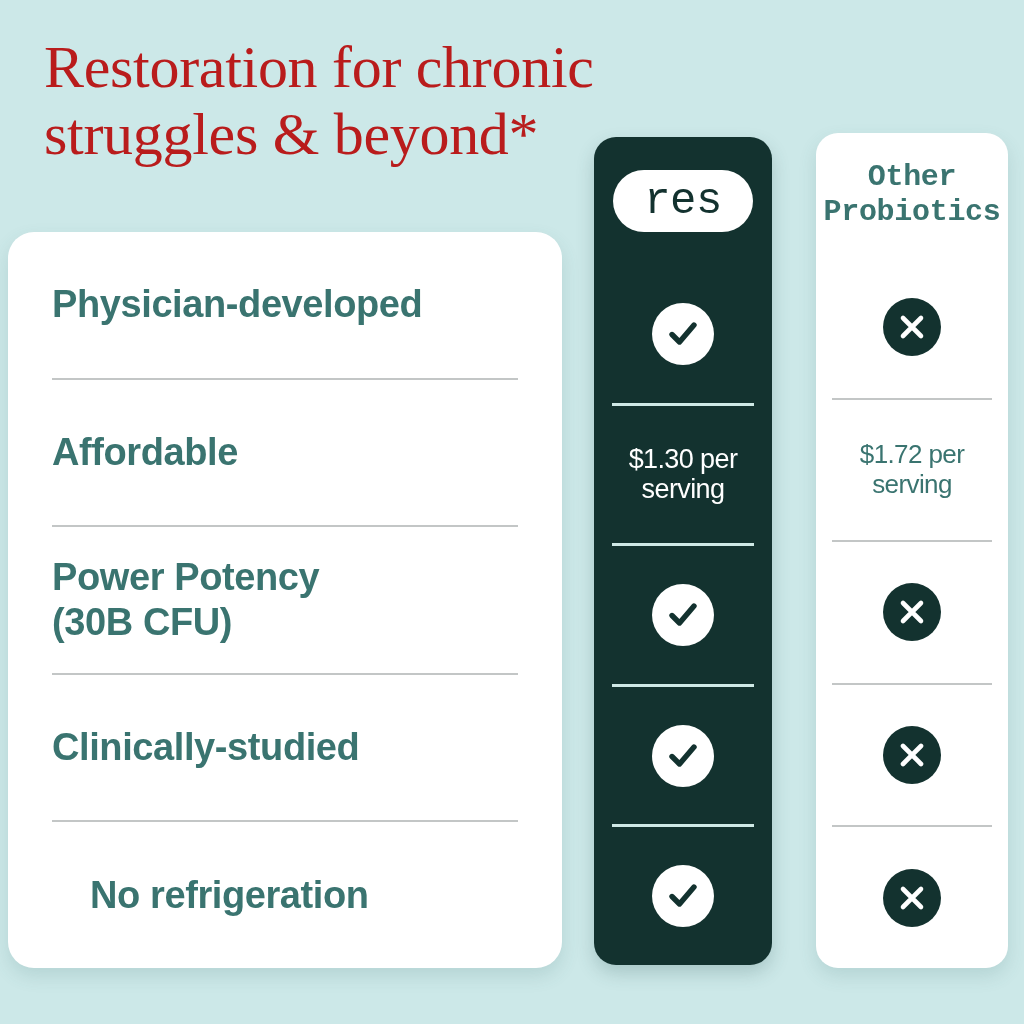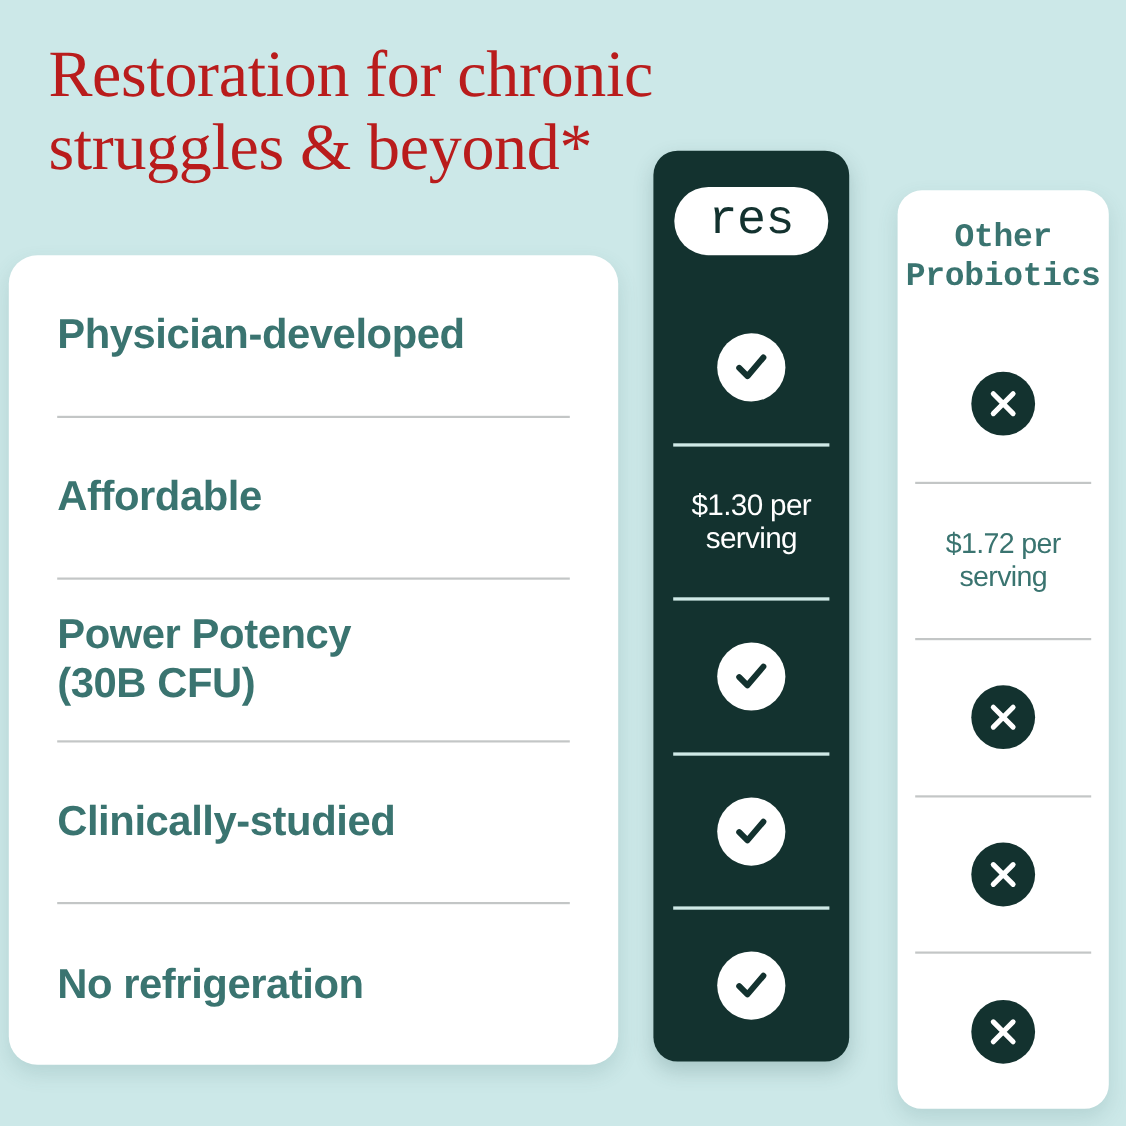--- a/index.html
+++ b/index.html
@@ -45,21 +45,21 @@
     display: flex;
     flex-direction: column;
   }
   .feature-row {
     flex: 1 1 0;
     display: flex;
     align-items: center;
     border-bottom: 2px solid #c3c6c6;
     box-sizing: border-box;
   }
-  .feature-row:last-child { border-bottom: none; }
+  .feature-row:last-child { border-bottom: none; margin-left: 38px; }
   .feature-label {
     font-size: 38px;
     font-weight: bold;
     color: #3a7470;
     line-height: 1.18;
     letter-spacing: -0.4px;
   }
 
   
   .col {
@@ -80,21 +80,20 @@
   }
   .col-other {
     left: 816px;
     top: 133px;
     width: 192px;
     height: 835px;
     background: #ffffff;
     border-radius: 22px;
     box-shadow: 0 8px 18px rgba(60,110,110,0.16);
     padding: 0 16px;
-    margin-top: 40px;
   }
 
   .col-head {
     height: 128px;
     display: flex;
     align-items: center;
     justify-content: center;
     flex: 0 0 auto;
     font-family: Liberation Mono, monospace;
   }

